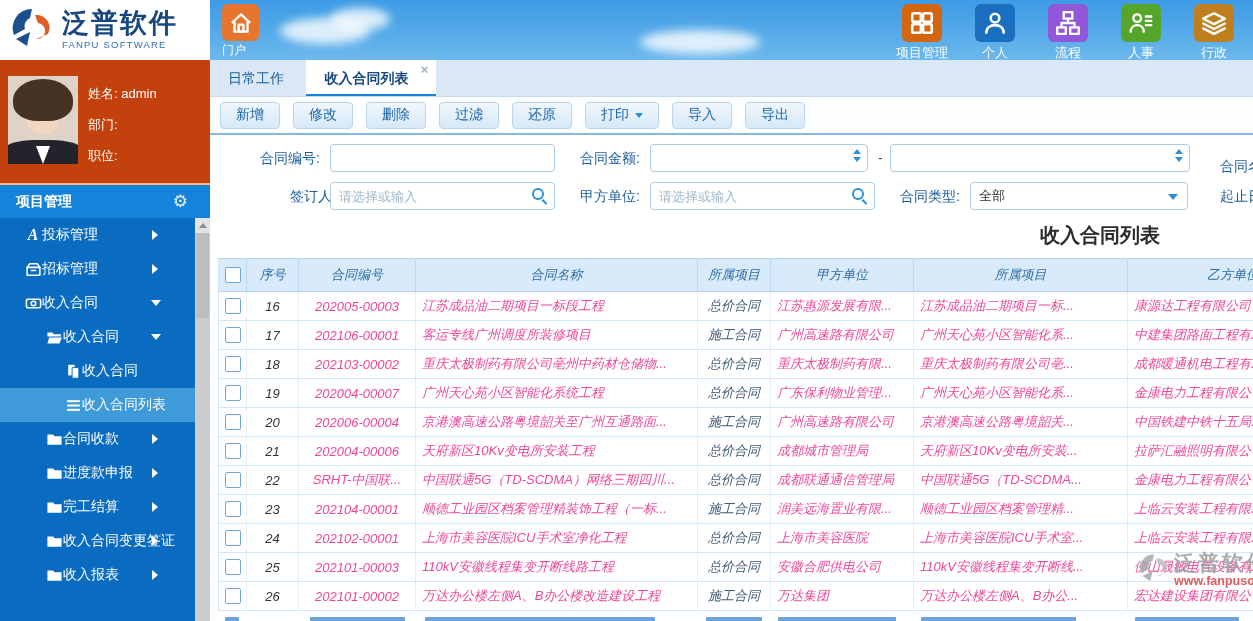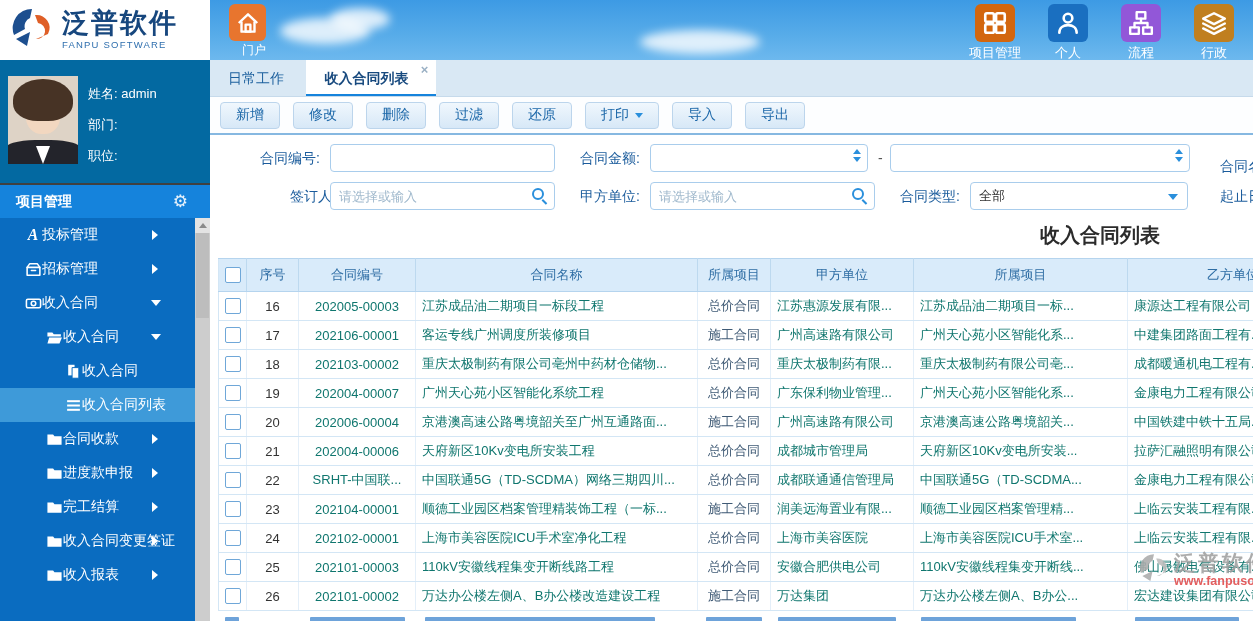--- a/index.html
+++ b/index.html
@@ -7,31 +7,31 @@
        font-family:"Liberation Sans","DejaVu Sans",sans-serif;background:#fff;}
   
   .app-header{position:absolute;left:0;top:0;width:1253px;height:60px;
       background:linear-gradient(180deg,#3d9ae4 0%,#58ace9 60%,#6db8ee 100%);}
   .cloud{position:absolute;background:rgba(255,255,255,.8);border-radius:50%;filter:blur(5px);}
   .logo-box{position:absolute;left:0;top:0;width:210px;height:60px;background:#fff;
       display:flex;align-items:center;gap:8px;padding-left:10px;box-sizing:border-box;}
   .brand-txt{line-height:1;}
   .brand-cn{font-size:27px;font-weight:bold;color:#17477e;letter-spacing:2px;}
   .brand-en{font-size:9.5px;color:#2f6fae;letter-spacing:1.2px;margin-top:3px;}
-  .portal{position:absolute;left:222px;top:4px;width:44px;text-align:right;}
+  .portal{position:absolute;left:222px;top:4px;width:44px;text-align:left;}
   .portal-ic{display:inline-flex;align-items:center;justify-content:center;width:37px;height:37px;
       background:#e8752e;border-radius:6px;}
   .portal-lb{color:#fff;font-size:12px;margin-top:1px;}
   .nav-items{position:absolute;right:10px;top:4px;display:flex;gap:15px;}
   .nav-item{width:58px;text-align:center;cursor:pointer;}
   .nav-ic{display:inline-flex;align-items:center;justify-content:center;width:40px;height:38px;border-radius:6px;}
   .nav-lb{color:#fff;font-size:13px;margin-top:2px;white-space:nowrap;}
   
   .sidebar{position:absolute;left:0;top:60px;width:210px;bottom:0;background:#0a6cc0;}
-  .user-panel{position:relative;height:123px;background:#0369a1;border-bottom:2px solid #404040;}
+  .user-panel{position:relative;height:123px;background:#c2410c;border-bottom:2px solid #fdba74;}
   .avatar{position:absolute;left:8px;top:16px;width:70px;height:88px;background:#ded3c6;overflow:hidden;}
   .avatar .hair{position:absolute;top:3px;left:5px;right:5px;height:42px;background:#473325;border-radius:55% 55% 45% 45%;}
   .avatar .face{position:absolute;top:22px;left:18px;width:34px;height:36px;background:#f2d7c0;border-radius:46%;}
   .avatar .suit{position:absolute;bottom:0;left:-4px;right:-4px;height:24px;background:#23242b;border-radius:40% 40% 0 0;}
   .avatar .shirt{position:absolute;bottom:0;left:28px;width:14px;height:18px;background:#fff;
       clip-path:polygon(0 0,100% 0,50% 100%);}
   .user-lines{position:absolute;left:88px;top:18px;color:#fff;font-size:13px;}
   .user-lines div{height:31px;line-height:31px;}
   .side-title{position:relative;height:33px;line-height:33px;background:#1583dc;color:#fff;
       font-size:14px;font-weight:bold;padding-left:16px;}
@@ -83,32 +83,32 @@
   .mag::before{content:'';position:absolute;left:0;top:0;width:8px;height:8px;border:2px solid #2a8fdc;border-radius:50%;}
   .mag::after{content:'';position:absolute;left:10.5px;top:10.5px;width:6px;height:2.4px;background:#2a8fdc;
       transform:rotate(45deg);transform-origin:0 0;}
   .sel-box{position:absolute;height:28px;border:1px solid #a9cdec;border-radius:4px;box-sizing:border-box;
       font-size:13px;line-height:26px;padding:0 8px;color:#333;cursor:pointer;}
   .sel-box .caret{position:absolute;right:9px;top:11px;width:0;height:0;
       border-top:6px solid #2a8fdc;border-left:5px solid transparent;border-right:5px solid transparent;}
   .dash{position:absolute;font-size:14px;color:#555;line-height:28px;}
   
   .tbl-title{position:absolute;left:830px;top:162px;font-size:20px;font-weight:bold;color:#2b2b2b;white-space:nowrap;}
-  .table-wrap{position:absolute;left:8px;top:198px;right:0;bottom:0;overflow:hidden;}
+  .table-wrap{position:absolute;left:8px;top:198px;right:0;bottom:0;overflow:hidden;font-style:italic;}
   table.grid{border-collapse:collapse;table-layout:fixed;width:1120px;border-left:1px solid #d3e6f5;}
   .grid th{height:30px;background:#d9ebfa;color:#2e6da4;font-size:13px;font-weight:normal;
       border-top:1px solid #b5d4ee;border-bottom:1px solid #b5d4ee;border-right:1px solid #bdd9ef;
       overflow:hidden;white-space:nowrap;}
   .grid td{height:29px;font-size:13px;border-bottom:1px solid #d3e6f5;border-right:1px solid #e4eff9;
       overflow:hidden;white-space:nowrap;padding:0 6px;box-sizing:border-box;}
   .grid .c-cb{text-align:center;padding:0;}
   .grid .c-seq{text-align:center;color:#333;}
   .grid .c-code{text-align:center;}
   .grid .c-type{text-align:center;color:#3f5a75;}
-  .grid .link{color:#0f766e;cursor:pointer;margin-top:39px;}
+  .grid .link{color:#ec4899;cursor:pointer;margin-top:39px;}
   .cb{display:inline-block;width:14px;height:14px;background:#fff;border:1px solid #6fa7d8;border-radius:2px;
       vertical-align:middle;cursor:pointer;}
   
   .partial-row{position:absolute;left:8px;top:551px;height:14px;width:1035px;overflow:hidden;}
   .partial-row i{position:absolute;top:6px;height:6px;background:rgba(62,132,206,.75);border-radius:1px;}
   
   .watermark{position:absolute;left:928px;top:492px;display:flex;align-items:center;gap:4px;opacity:.88;pointer-events:none;}
   .wm-txt .wm-cn{font-size:21px;font-weight:bold;color:#a0a0a0;letter-spacing:3px;line-height:22px;}
   .wm-txt .wm-url{font-size:12.5px;font-weight:bold;color:#e04848;line-height:14px;}
 </style>
@@ -145,20 +145,27 @@
           </svg>
         </span><div class="nav-lb">个人</div></div>
       <div class="nav-item"><span class="nav-ic" style="background: rgb(146, 87, 216);">
           <svg width="26" height="26" viewBox="0 0 24 24" fill="none" stroke="#fff" stroke-width="2.2" stroke-linejoin="round" stroke-linecap="round">
             <rect x="8" y="2" width="8" height="6"></rect>
             <rect x="2" y="16" width="8" height="6"></rect>
             <rect x="14" y="16" width="8" height="6"></rect>
             <path d="M12 8 v4 M6 16 v-4 h12 v4"></path>
           </svg>
         </span><div class="nav-lb">流程</div></div>
+      <div class="nav-item"><span class="nav-ic" style="background: rgb(85, 165, 43);">
+          <svg width="26" height="26" viewBox="0 0 24 24" fill="none" stroke="#fff" stroke-width="2.2" stroke-linejoin="round" stroke-linecap="round">
+            <circle cx="8.5" cy="7.5" r="3.5"></circle>
+            <path d="M2.5 20 c0-4 3-6 6-6 s6 2 6 6"></path>
+            <path d="M16.5 6 h5 M16.5 10 h5 M16.5 14 h5"></path>
+          </svg>
+        </span><div class="nav-lb">人事</div></div>
       <div class="nav-item"><span class="nav-ic" style="background: rgb(192, 127, 31);">
           <svg width="26" height="26" viewBox="0 0 24 24" fill="none" stroke="#fff" stroke-width="2.2" stroke-linejoin="round" stroke-linecap="round">
             <path d="M12 3 L22 8 L12 13 L2 8 Z"></path>
             <path d="M2 12.5 l10 5 l10 -5"></path>
             <path d="M2 17 l10 5 l10 -5"></path>
           </svg>
         </span><div class="nav-lb">行政</div></div>
     </div>
   <div class="logo-box">
     <span>

